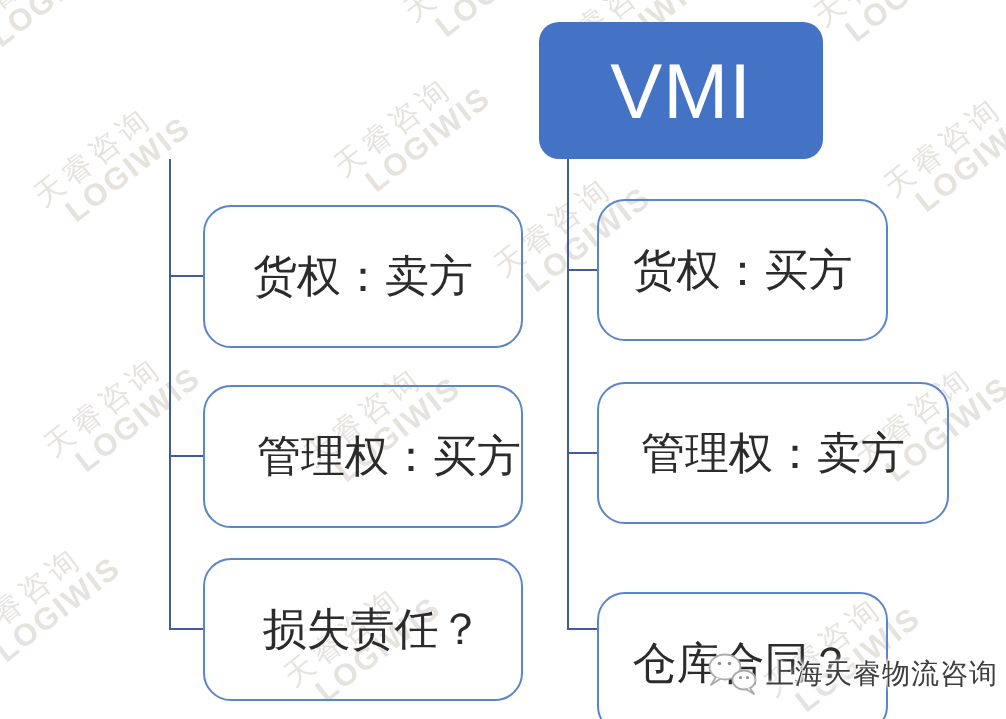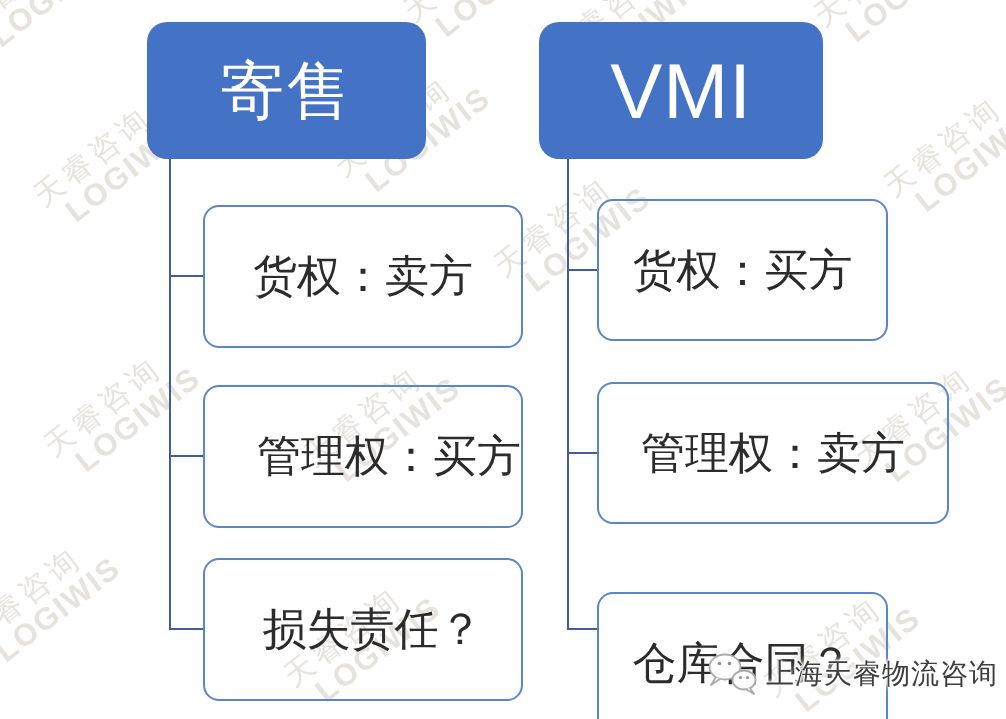--- a/index.html
+++ b/index.html
@@ -14,21 +14,21 @@
 
   
   .connector{position:absolute;background:var(--connector,#3e5c9e);z-index:2;}
 
   
   .box{position:absolute;display:flex;align-items:center;justify-content:center;box-sizing:border-box;text-align:center;}
   .header-box{background:var(--header_fill,#4472C4);color:var(--header_text,#ffffff);border-radius:20px;z-index:4;}
   .header-label{line-height:1;}
   .hdr-cn{font-size:64px;letter-spacing:2px;}
   .hdr-en{font-size:78px;letter-spacing:1px;}
-  .child-box{border:2px solid var(--box_border,#5b85cb);border-radius:16px;background:transparent;color:var(--body_text,#2b2b2b);font-size:44px;z-index:3;}
+  .child-box{border:2px solid var(--box_border,#5b85cb);border-radius:28px;background:transparent;color:var(--body_text,#2b2b2b);font-size:44px;z-index:3;}
 
   
   .c0-header{left:147px;top:22px;width:279px;height:137px;}
   .c1-header{left:539px;top:22px;width:284px;height:137px;}
   .c0-i0{left:203px;top:205px;width:320px;height:143px;}
   .c0-i1{left:203px;top:385px;width:320px;height:143px;justify-content:flex-end;}
   .c0-i2{left:203px;top:558px;width:320px;height:143px;padding-left:19px;}
   .c1-i0{left:597px;top:199px;width:291px;height:142px;}
   .c1-i1{left:597px;top:382px;width:352px;height:142px;}
   .c1-i2{left:597px;top:592px;width:291px;height:142px;}
@@ -114,23 +114,20 @@
 
   <div class="connector trunk-left"></div>
   <div class="connector trunk-right"></div>
   <div class="connector br-l0"></div>
   <div class="connector br-l1"></div>
   <div class="connector br-l2"></div>
   <div class="connector br-r0"></div>
   <div class="connector br-r1"></div>
   <div class="connector br-r2"></div>
 
-  <div class="box header-box c0-header">
-    <span class="header-label hdr-cn">寄售</span>
-  </div>
   <div class="box child-box c0-i0">
     <span>货权：卖方</span>
   </div>
   <div class="box child-box c0-i1">
     <span>管理权：买方</span>
   </div>
   <div class="box child-box c0-i2">
     <span>损失责任？</span>
   </div>
 

